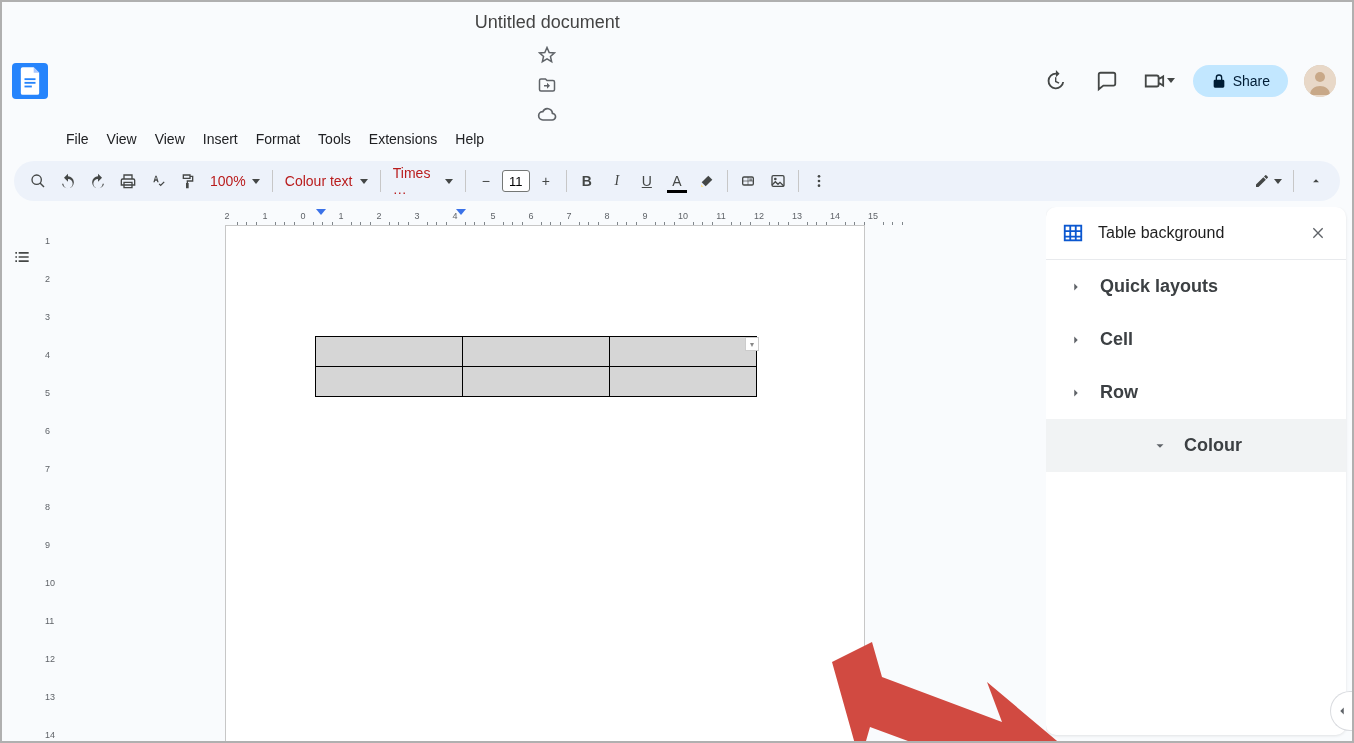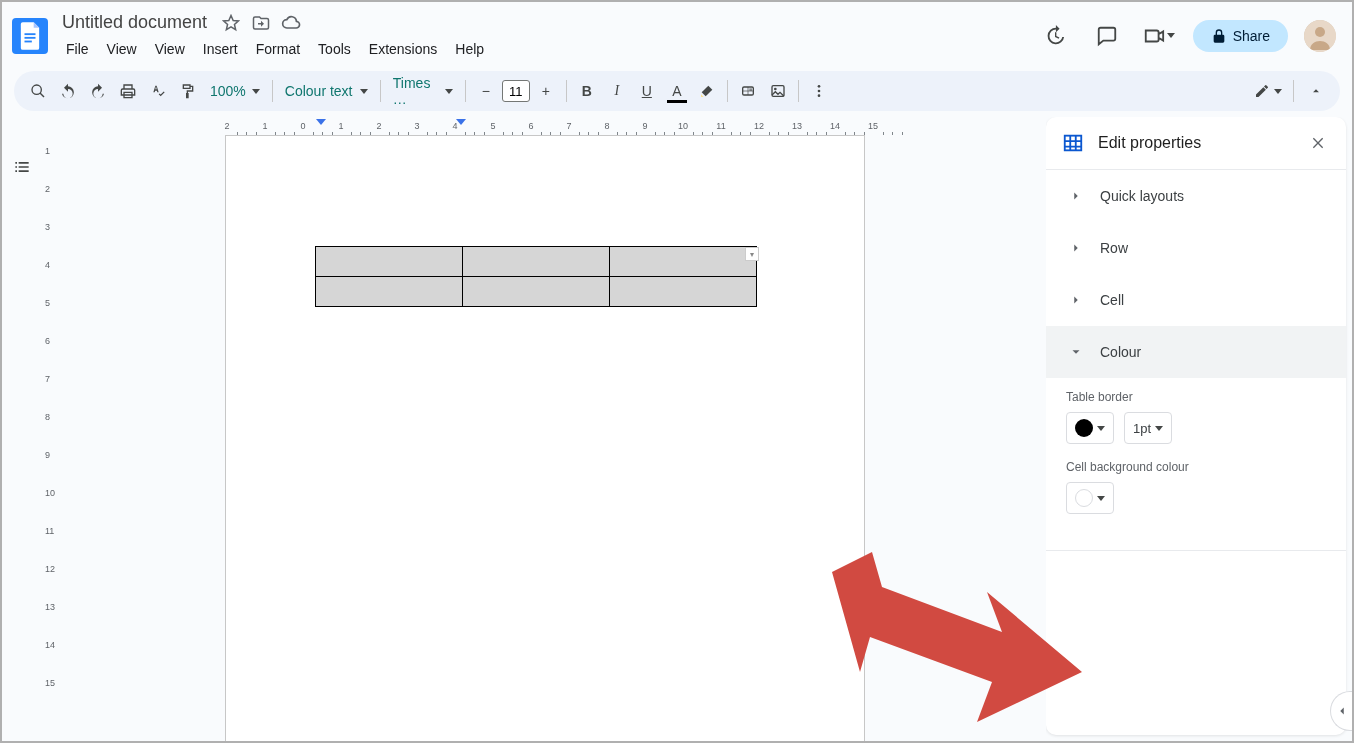--- a/index.html
+++ b/index.html
@@ -4,36 +4,36 @@
 <style>
 * { box-sizing: border-box; margin: 0; padding: 0; font-family: "Google Sans", Arial, sans-serif; }
 body { background: #fff; width: 1354px; height: 743px; overflow: hidden; border: 2px solid #b0b0b0; }
 .app { display: flex; flex-direction: column; height: 100%; background: #f9fbfd; }
 
 
 .titlebar { display: flex; align-items: center; padding: 8px 16px 4px 10px; background: #f9fbfd; }
 .docs-logo { width: 36px; height: 36px; background: #2684fc; border-radius: 4px; display: flex; align-items: center; justify-content: center; margin-right: 10px; }
 .docs-logo svg { width: 22px; height: 28px; }
 .title-wrap { display: flex; flex-direction: column; flex: 1; }
-.title-row { display: flex; align-items: center; gap: 10px; }
+.title-row { display: flex; align-items: center; gap: 10px; flex-direction: column; }
 .doc-title { font-size: 18px; color: #444; padding: 2px 4px; }
 .title-icon { width: 20px; height: 20px; color: #5f6368; display: flex; align-items: center; justify-content: center; cursor: pointer; }
 .menubar { display: flex; gap: 2px; padding-top: 2px; }
 .menu-item { font-size: 14px; color: #202124; padding: 4px 8px; cursor: pointer; border-radius: 4px; }
 .titlebar-right { display: flex; align-items: center; gap: 16px; }
 .tb-icon-btn { width: 36px; height: 36px; display: flex; align-items: center; justify-content: center; color: #444746; cursor: pointer; border-radius: 50%; }
 .meet-btn { display: flex; align-items: center; gap: 2px; }
 .share-btn { display: flex; align-items: center; gap: 6px; background: #c2e7ff; padding: 8px 18px; border-radius: 20px; cursor: pointer; color: #001d35; font-size: 14px; font-weight: 500; }
 .avatar { width: 32px; height: 32px; border-radius: 50%; background: linear-gradient(135deg,#d4c4b0,#e8d8c8); display:flex; align-items:center; justify-content:center; overflow:hidden; }
 
 
 .toolbar { display: flex; align-items: center; background: #edf2fa; border-radius: 24px; margin: 6px 12px; padding: 4px 10px; gap: 2px; height: 40px; }
 .tool-btn { min-width: 28px; height: 28px; display: flex; align-items: center; justify-content: center; cursor: pointer; border-radius: 4px; color: #444746; font-size: 14px; padding: 0 3px; }
 .tool-sep { width: 1px; height: 22px; background: #c7c7c7; margin: 0 4px; }
-.tool-select { display: flex; align-items: center; gap: 6px; padding: 0 6px; cursor: pointer; font-size: 14px; color: #0f766e; }
+.tool-select { display: flex; align-items: center; gap: 6px; padding: 0 6px; cursor: pointer; font-size: 14px; color: #b91c1c; }
 .font-size-box { display: flex; align-items: center; gap: 2px; }
 .fs-input { width: 28px; height: 22px; text-align: center; border: 1px solid #747775; border-radius: 3px; font-size: 13px; background: #fff; }
 .text-color-btn { position: relative; }
 .text-color-underline { position: absolute; bottom: 2px; left: 4px; right: 4px; height: 3px; background: #000; }
 .toolbar-right { margin-left: auto; display: flex; align-items: center; gap: 4px; }
 .collapse-btn { width: 28px; height: 28px; display: flex; align-items: center; justify-content: center; cursor: pointer; border-radius: 4px; color: #444746; }
 
 
 .main-area { flex: 1; display: flex; overflow: hidden; position: relative; }
 .left-sidebar { width: 40px; display: flex; flex-direction: column; align-items: center; padding-top: 38px; }
@@ -55,22 +55,22 @@
 .table-in-doc td { border: 1px solid #000; width: 147px; height: 30px; background: #d6d6d6; }
 .table-handle { position: absolute; top: 111px; left: 519px; width: 14px; height: 14px; background: #fff; border: 1px solid #ccc; display: flex; align-items: center; justify-content: center; font-size: 8px; color: #888; cursor: pointer; }
 
 
 .side-panel { width: 300px; background: #fff; border-radius: 10px; margin: 0 6px 6px 0; box-shadow: 0 1px 3px rgba(0,0,0,0.1); display: flex; flex-direction: column; overflow: hidden; }
 .panel-header { display: flex; align-items: center; padding: 14px 16px; gap: 14px; border-bottom: 1px solid #e8eaed; }
 .panel-title-icon { width: 22px; height: 22px; color: #0b57d0; }
 .panel-title { font-size: 16px; font-weight: 500; color: #1f1f1f; flex: 1; }
 .panel-close { width: 24px; height: 24px; cursor: pointer; color: #5f6368; display: flex; align-items: center; justify-content: center; border-radius: 50%; }
 .panel-body { flex: 1; overflow-y: auto; }
-.panel-section { display: flex; align-items: center; gap: 14px; padding: 16px 20px; cursor: pointer; font-size: 14px; font-weight: 400; color: #3c4043; }
-.panel-section.expanded { background: #f1f3f4; }
+.panel-section { display: flex; align-items: center; gap: 14px; padding: 16px 20px; cursor: pointer; font-size: 18px; font-weight: 700; color: #3c4043; }
+.panel-section.expanded { background: #f1f3f4; justify-content: center; }
 .section-chevron { width: 20px; height: 20px; color: #5f6368; display: flex; align-items: center; justify-content: center; }
 .panel-content { padding: 12px 20px 20px 20px; border-bottom: 1px solid #e8eaed; }
 .field-label { font-size: 12px; color: #5f6368; margin-bottom: 8px; }
 .field-row { display: flex; gap: 10px; margin-bottom: 16px; }
 .color-swatch-btn, .size-select-btn { display: flex; align-items: center; gap: 4px; border: 1px solid #dadce0; border-radius: 4px; padding: 6px 8px; cursor: pointer; background: #fff; font-size: 13px; color: #3c4043; }
 .swatch { width: 18px; height: 18px; border-radius: 50%; }
 .swatch-black { background: #000; }
 .swatch-white { background: #fff; border: 1px solid #dadce0; }
 
 
@@ -389,21 +389,21 @@
         <div class="table-handle">▾</div>
       </div>
     </div>
 
     <div class="side-panel">
       <div class="panel-header">
         <div class="panel-title-icon"><svg width="22" height="22" viewBox="0 0 24 24">
               <rect x="3" y="4" width="18" height="16" fill="none" stroke="currentColor" stroke-width="2"></rect>
               <path d="M3 10h18M3 16h18M9 4v16M15 4v16" stroke="currentColor" stroke-width="2"></path>
             </svg></div>
-        <div class="panel-title">Edit properties</div>
+        <div class="panel-title">Table background</div>
         <div class="panel-close">
             <svg width="16" height="16" viewBox="0 0 24 24">
               <path stroke="currentColor" stroke-width="2" d="M5 5l14 14M19 5L5 19"></path>
             </svg>
           </div>
       </div>
       <div class="panel-body">
         <div class="panel-section">
           <span class="section-chevron">
               <svg width="14" height="14" viewBox="0 0 24 24">
@@ -411,58 +411,38 @@
               </svg>
             </span>
           <span>Quick layouts</span>
         </div>
         <div class="panel-section">
           <span class="section-chevron">
               <svg width="14" height="14" viewBox="0 0 24 24">
                 <path fill="currentColor" d="M9 6l6 6-6 6z"></path>
               </svg>
             </span>
-          <span>Row</span>
+          <span>Cell</span>
         </div>
         <div class="panel-section">
           <span class="section-chevron">
               <svg width="14" height="14" viewBox="0 0 24 24">
                 <path fill="currentColor" d="M9 6l6 6-6 6z"></path>
               </svg>
             </span>
-          <span>Cell</span>
+          <span>Row</span>
         </div>
         <div class="panel-section expanded">
           <span class="section-chevron">
               <svg width="14" height="14" viewBox="0 0 24 24">
                 <path fill="currentColor" d="M6 9l6 6 6-6z"></path>
               </svg>
             </span>
           <span>Colour</span>
         </div>
-        <div class="panel-content">
-          <div class="field-label">Table border</div>
-          <div class="field-row">
-            <div class="color-swatch-btn">
-                <div class="swatch swatch-black"></div>
-                <div class="caret"></div>
-              </div>
-            <div class="size-select-btn">
-                <span>1pt</span>
-                <div class="caret"></div>
-              </div>
-          </div>
-          <div class="field-label">Cell background colour</div>
-          <div class="field-row">
-            <div class="color-swatch-btn">
-                <div class="swatch swatch-white"></div>
-                <div class="caret"></div>
-              </div>
-          </div>
-        </div>
       </div>
     </div>
 
     <div class="expand-tab">
         <svg width="14" height="14" viewBox="0 0 24 24">
           <path fill="currentColor" d="M15 6l-6 6 6 6z"></path>
         </svg>
       </div>
 
     <svg class="red-arrow" width="280" height="200" viewBox="0 0 280 200">

